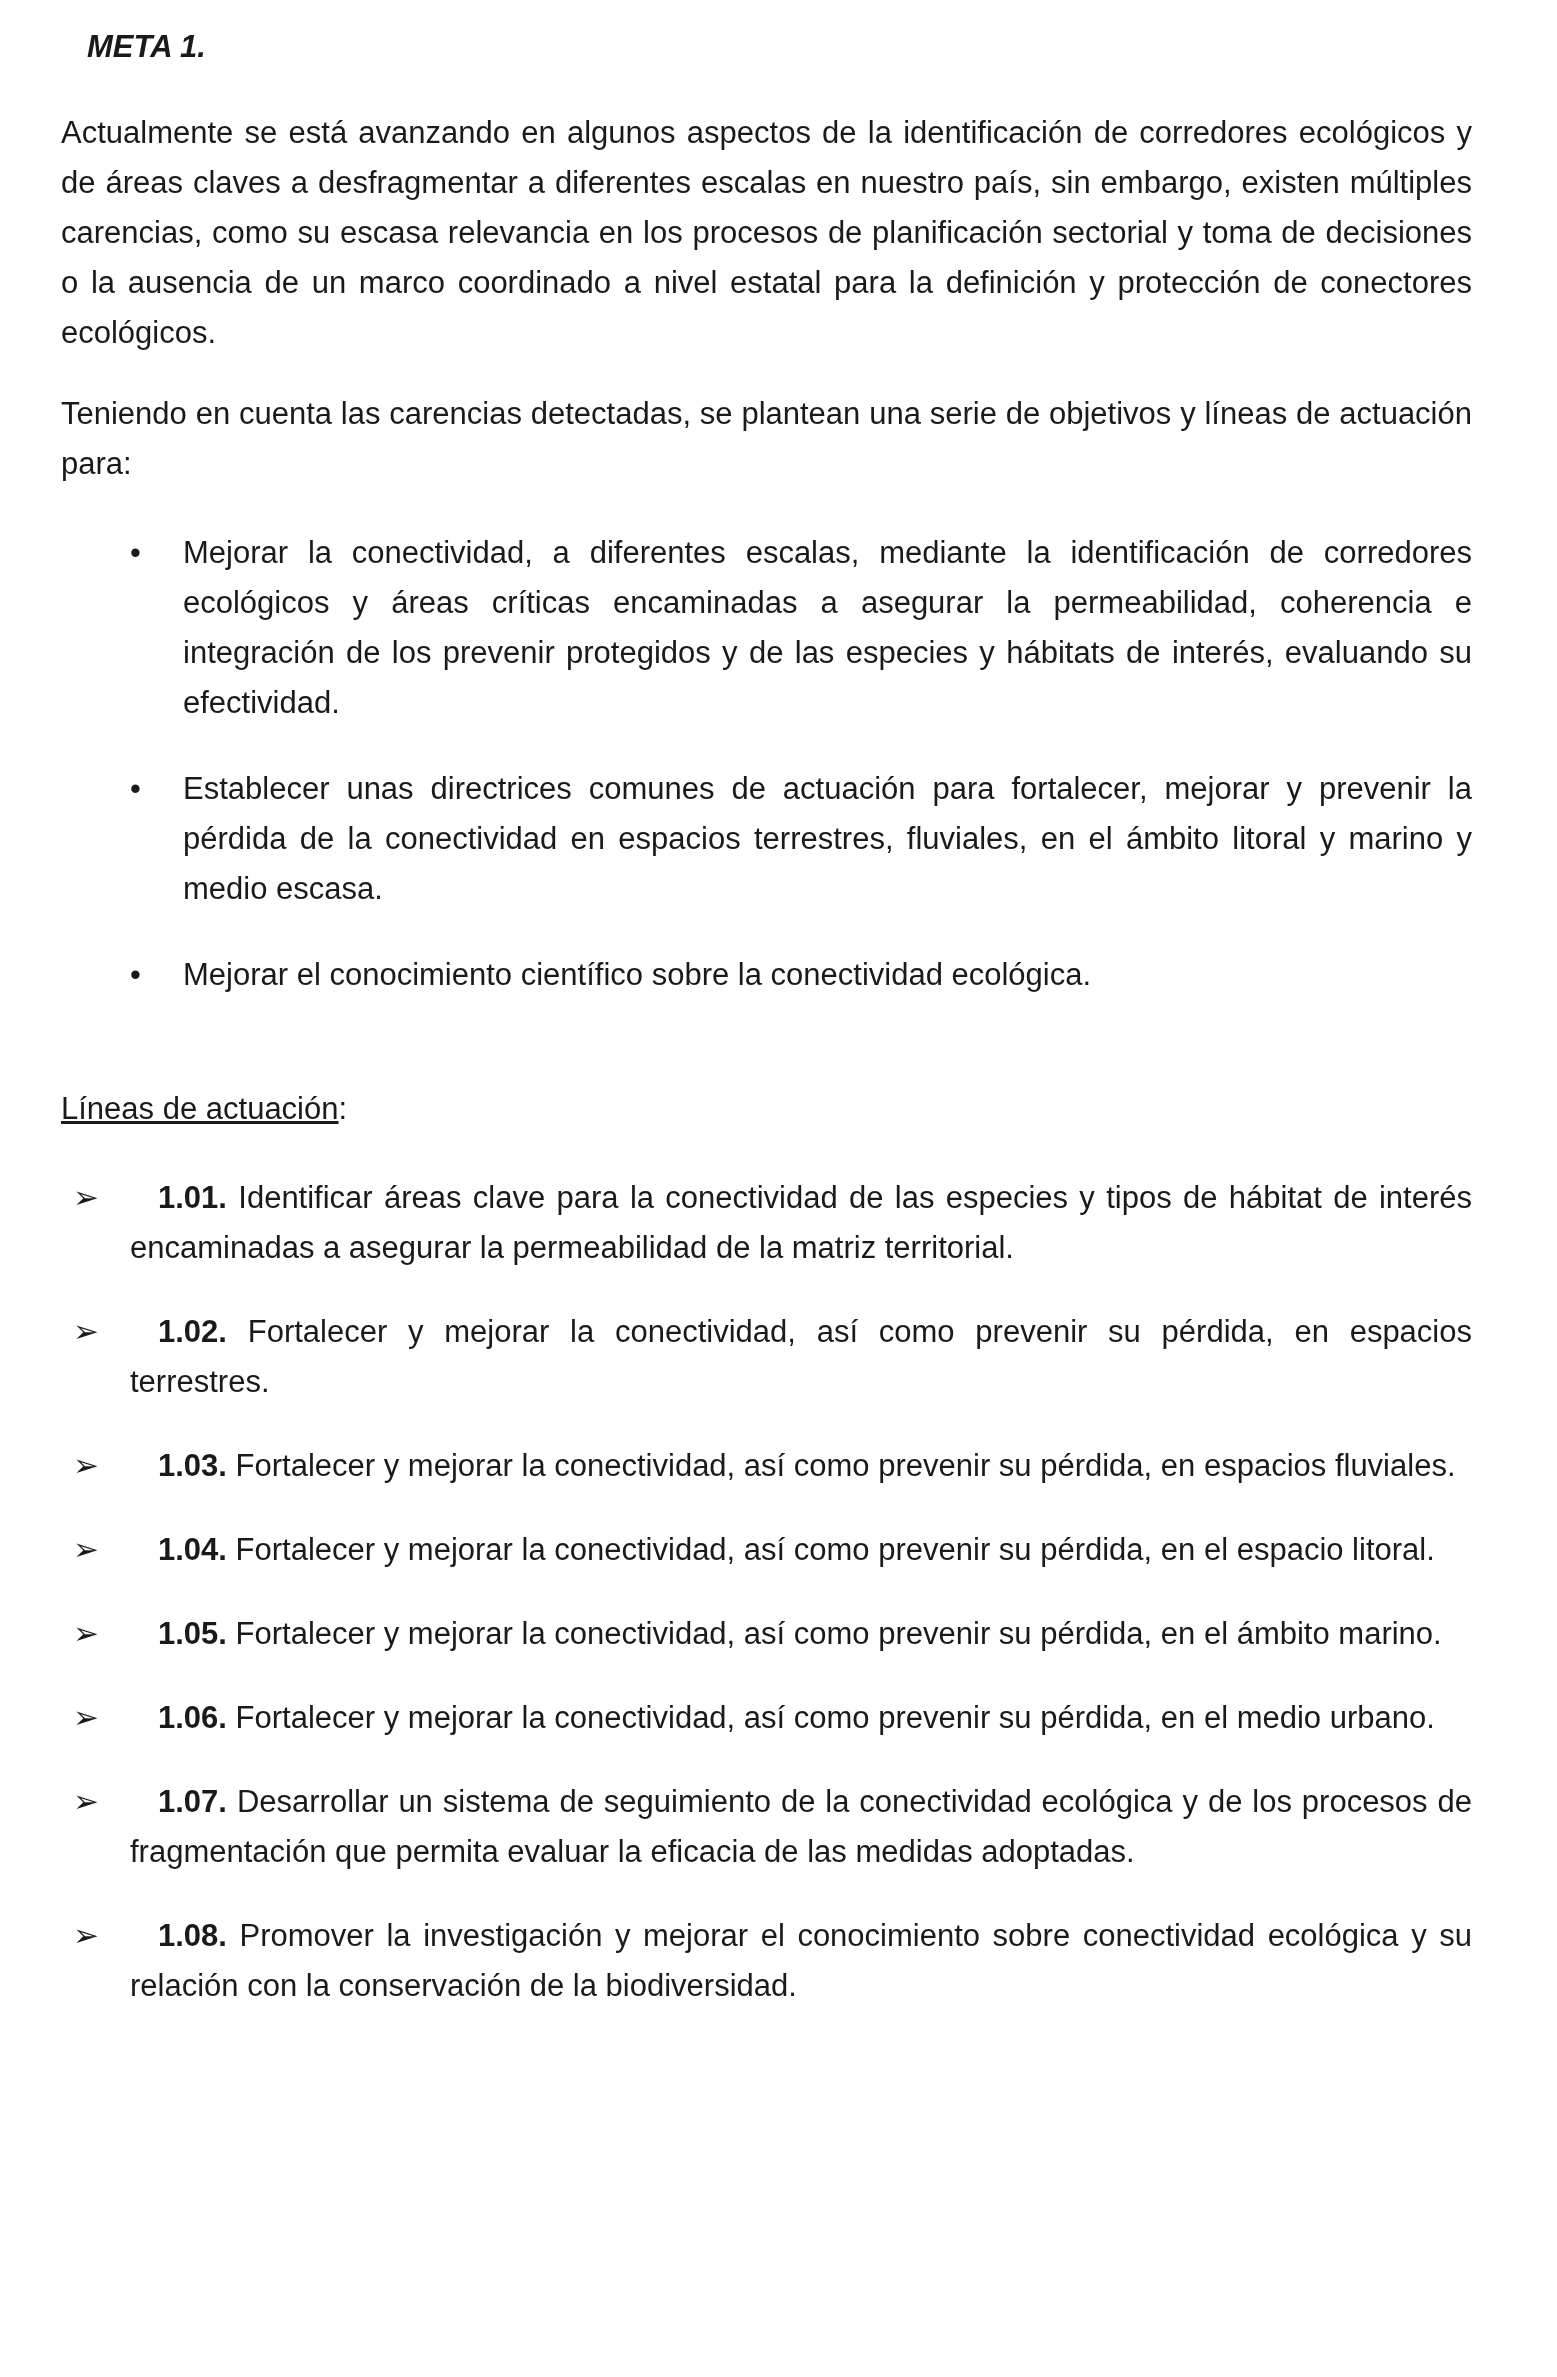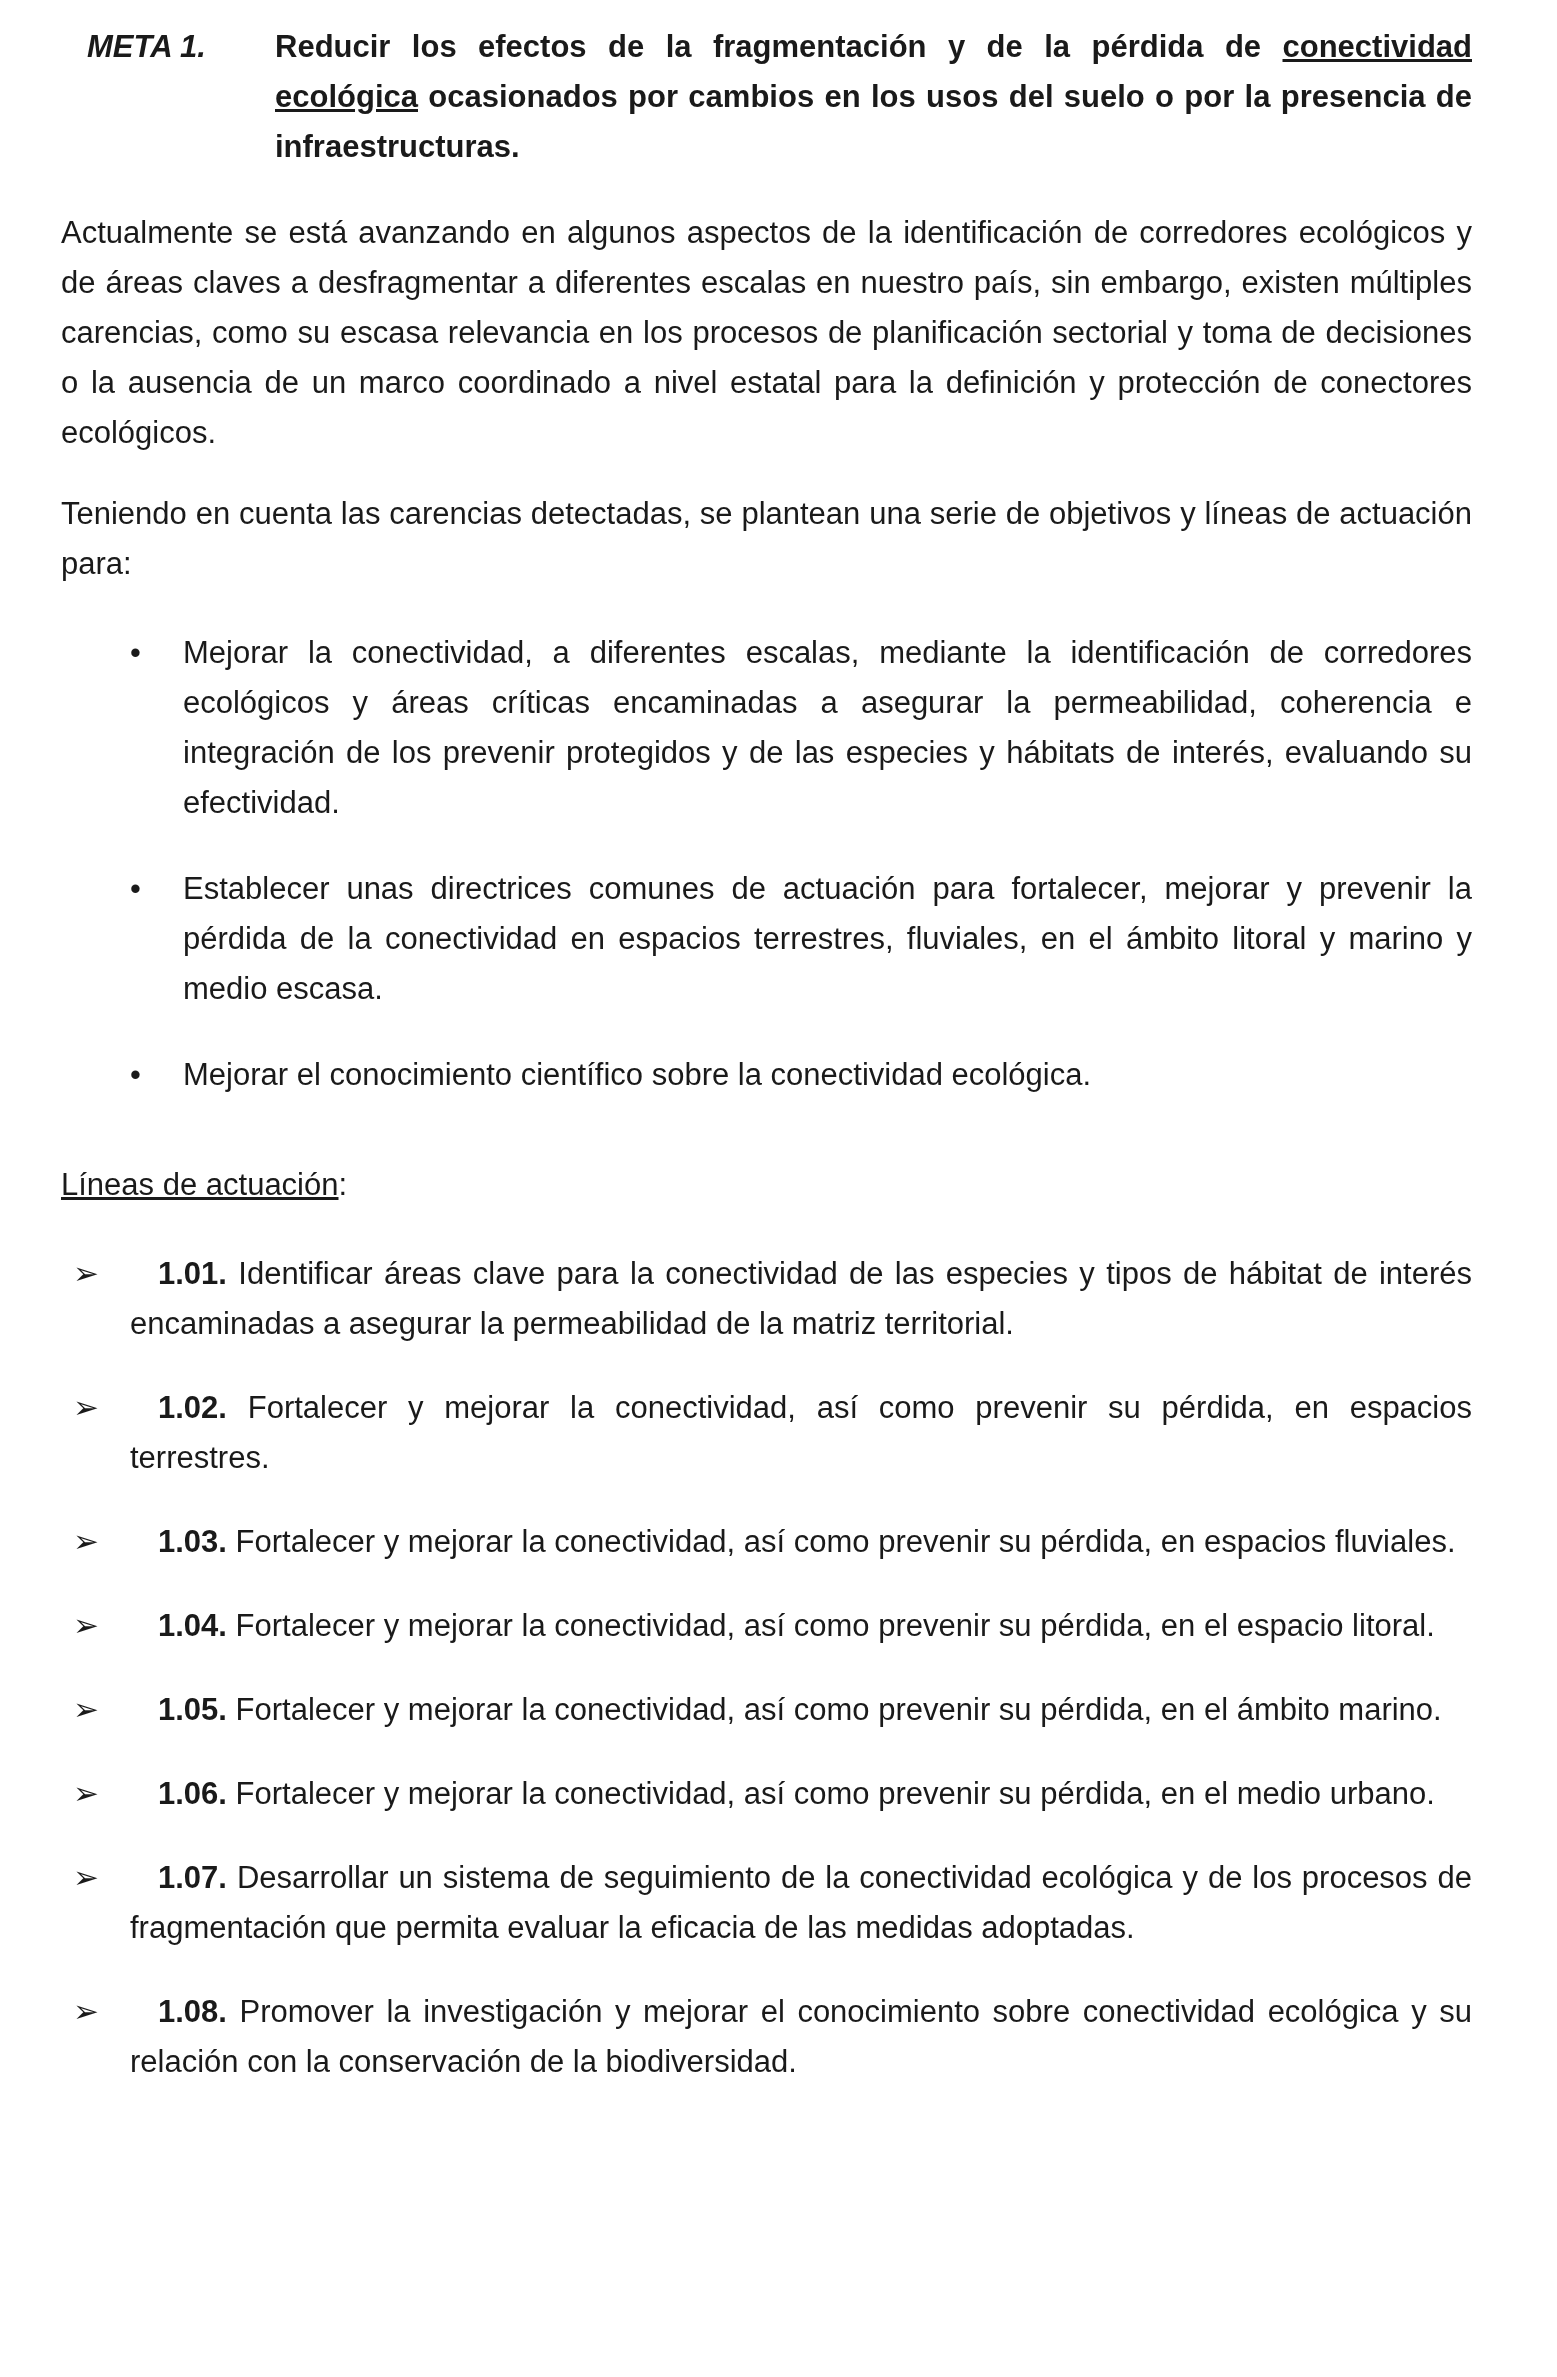--- a/index.html
+++ b/index.html
@@ -59,21 +59,21 @@
     width: 53px;
     flex-shrink: 0;
   }
   .bullet-text {
     flex: 1;
     text-align: justify;
   }
 
   
   .lineas-heading {
-    margin-top: 60px;
+    margin-top: 84px;
     margin-bottom: 39px;
   }
   .linea-item {
     display: flex;
     margin-bottom: 34px;
   }
   .arrow {
     margin-left: 12px;
     width: 57px;
     flex-shrink: 0;
@@ -84,21 +84,20 @@
   }
   .num { font-weight: bold; margin-left: 28px; }
 </style>
 </head>
 <body>
 
 <div class="page">
 
   <div class="meta-heading">
     <div class="meta-label">META 1.</div>
-    <div class="meta-title"><span>Reducir los efectos de la fragmentación y de la pérdida de </span><span class="u">conectividad ecológica</span><span> ocasionados por cambios en los usos del suelo o por la presencia de infraestructuras.</span></div>
   </div>
 
   <div class="para">Actualmente se está avanzando en algunos aspectos de la identificación de corredores ecológicos y de áreas claves a desfragmentar a diferentes escalas en nuestro país, sin embargo, existen múltiples carencias, como su escasa relevancia en los procesos de planificación sectorial y toma de decisiones o la ausencia de un marco coordinado a nivel estatal para la definición y protección de conectores ecológicos.</div>
   <div class="para">Teniendo en cuenta las carencias detectadas, se plantean una serie de objetivos y líneas de actuación para:</div>
 
   <div class="bullet-list">
     <div class="bullet-item">
       <div class="bullet-glyph">•</div>
       <div class="bullet-text">Mejorar la conectividad, a diferentes escalas, mediante la identificación de corredores ecológicos y áreas críticas encaminadas a asegurar la permeabilidad, coherencia e integración de los prevenir protegidos y de las especies y hábitats de interés, evaluando su efectividad.</div>
     </div>

